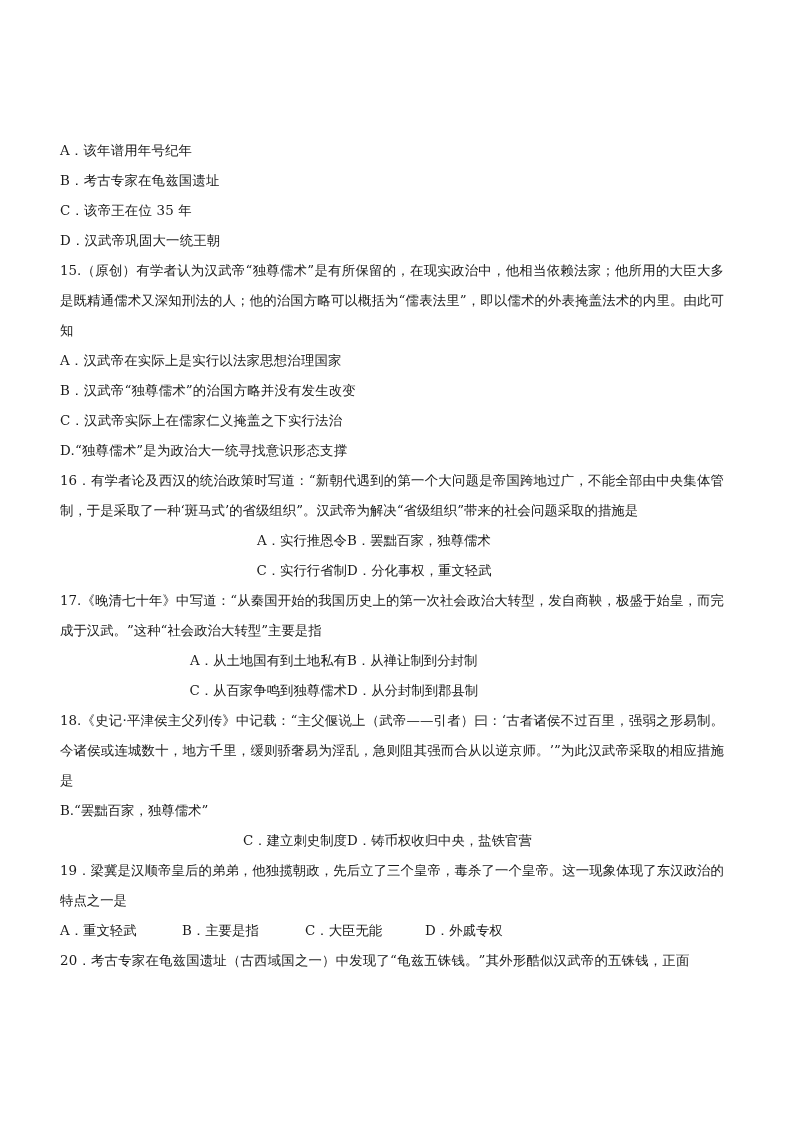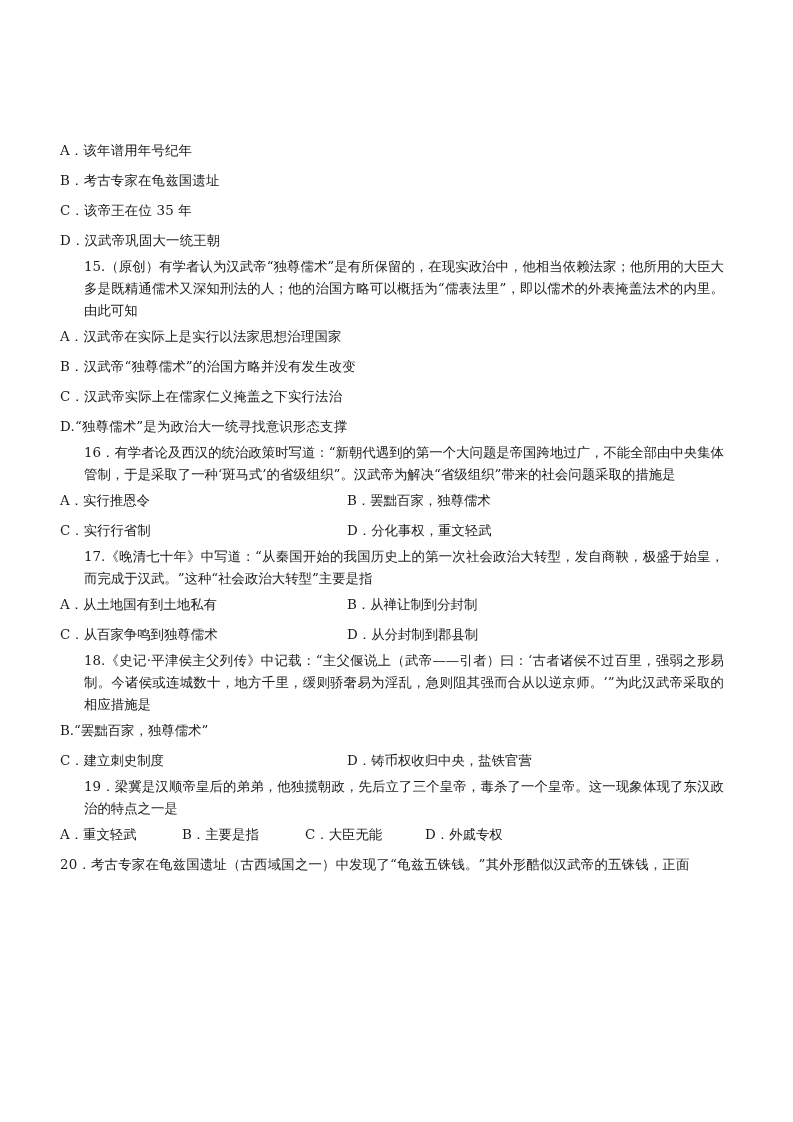--- a/index.html
+++ b/index.html
@@ -1,22 +1,22 @@
 <!DOCTYPE html>
 <html><head>
   <meta charset="utf-8">
   <style>
     html, body { margin: 0; padding: 0; background: #ffffff; }
     body { width: 793px; height: 1122px; position: relative; overflow: hidden;
       font-family: "DejaVu Serif", "Liberation Serif", serif; color: #1a1a1a; }
     .page { position: absolute; left: 60px; top: 136px; width: 664px; }
     .line { font-size: 13.4px; line-height: 30px; height: 30px; white-space: nowrap; letter-spacing: 0.2px; }
-    .para { font-size: 13.4px; line-height: 22px; text-align: justify; text-justify: inter-character; margin-left: 24px; }
+    .para { font-size: 13.4px; line-height: 30px; text-align: justify; text-justify: inter-character; }
     .opts2 { display: flex; height: 30px; line-height: 30px; font-size: 13.4px; }
-    .opts2 span { display: block; }
+    .opts2 span { display: block; text-align: right; }
     .opts2 .c1 { width: 287px; }
     .opts4 { display: flex; height: 30px; line-height: 30px; font-size: 13.4px; align-items: flex-end; }
     .opts4 .o1 { width: 122px; } .opts4 .o2 { width: 123px; } .opts4 .o3 { width: 120px; }
   </style>
 </head>
 <body>
 
 <div class="page">
 
   <div class="line">A．该年谱用年号纪年</div>

